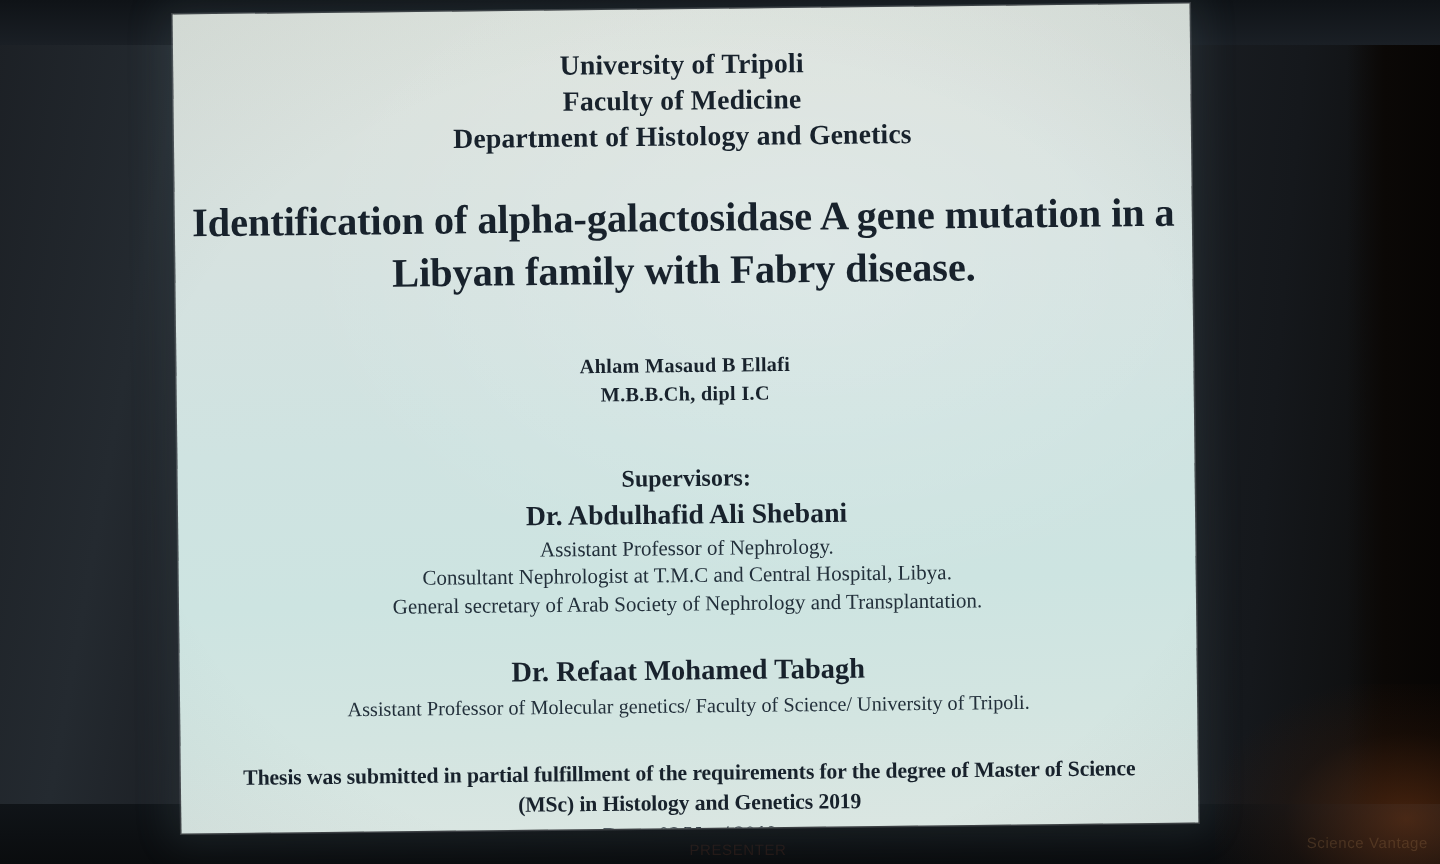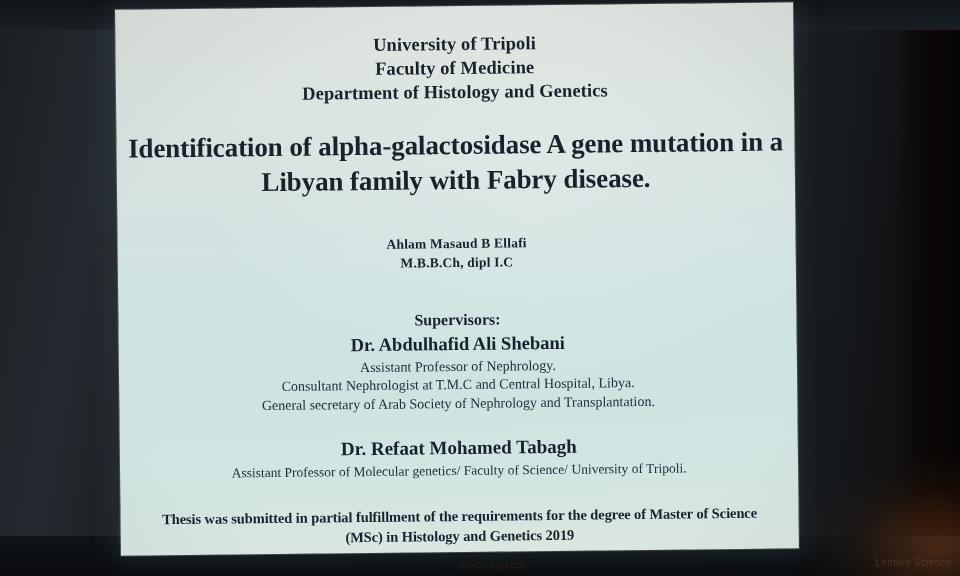--- a/index.html
+++ b/index.html
@@ -200,21 +200,21 @@
 <div id="photo-frame">
 
   <div class="surround-base"></div>
   <div class="surround-left"></div>
   <div class="surround-right"></div>
   <div class="surround-right-edge"></div>
   <div class="surround-top"></div>
   <div class="surround-bottom"></div>
   <div class="warm-glow"></div>
 
-  <div class="faint-text" id="faint-corner-text">Lenovo Science</div>
+  <div class="faint-text" id="faint-corner-text">Science Vantage</div>
   <div class="faint-text" id="faint-bottom-text">PRESENTER</div>
 
   <div id="slide">
     <div id="slide-content">
 
       <div id="header-block">
         <div class="line">University of Tripoli</div>
         <div class="line">Faculty of Medicine</div>
         <div class="line">Department of Histology and Genetics</div>
       </div>

